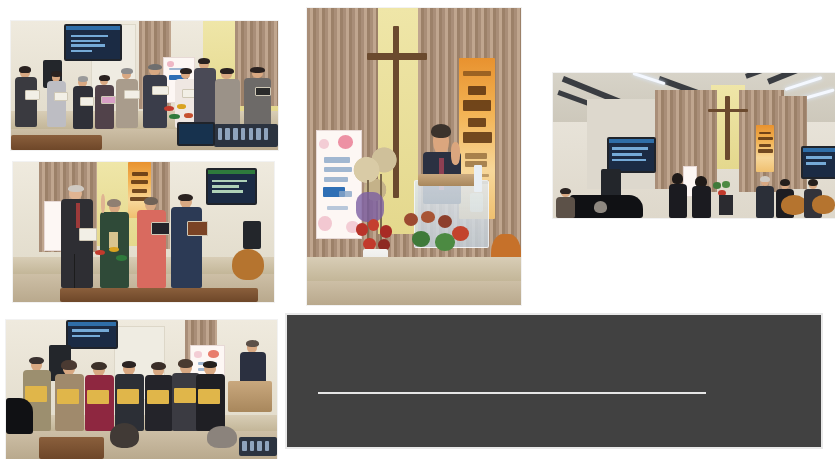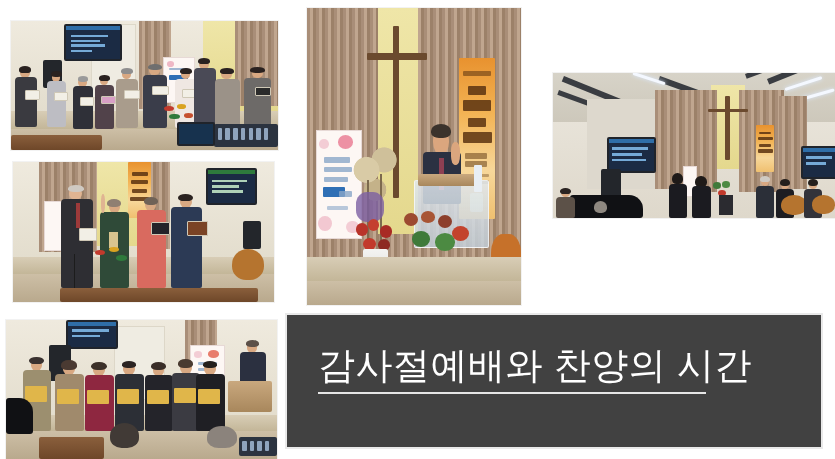--- a/index.html
+++ b/index.html
@@ -520,17 +520,16 @@
         <i style="left:8%;top:20%;width:12%;height:54%"></i>
         <i style="left:28%;top:20%;width:12%;height:54%"></i>
         <i style="left:48%;top:20%;width:12%;height:54%"></i>
         <i style="left:68%;top:20%;width:12%;height:54%"></i>
       </div>
     </div>
 
   </div>
 
   <div class="title-box" style="left: 285px; top: 313px; width: 538px; height: 136px; background: rgb(65, 65, 65); border-color: rgb(233, 233, 233);">
-    <div class="title-text" style="left: 31px; top: 32px; color: rgb(255, 255, 255);">감사절예배와 찬양의 시간</div>
     <div class="title-rule" style="left: 31px; top: 77px; width: 388px; background: rgb(230, 230, 230);"></div>
   </div>
 
 </div>
 
 </body></html>

